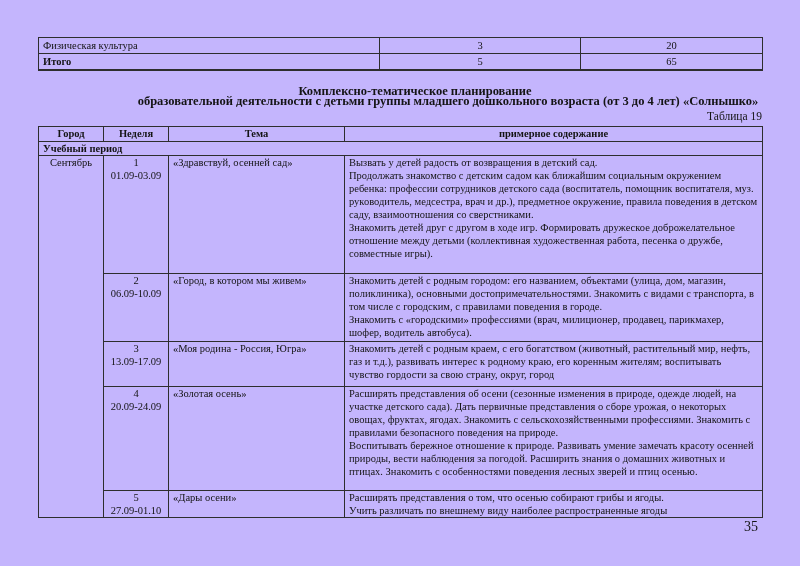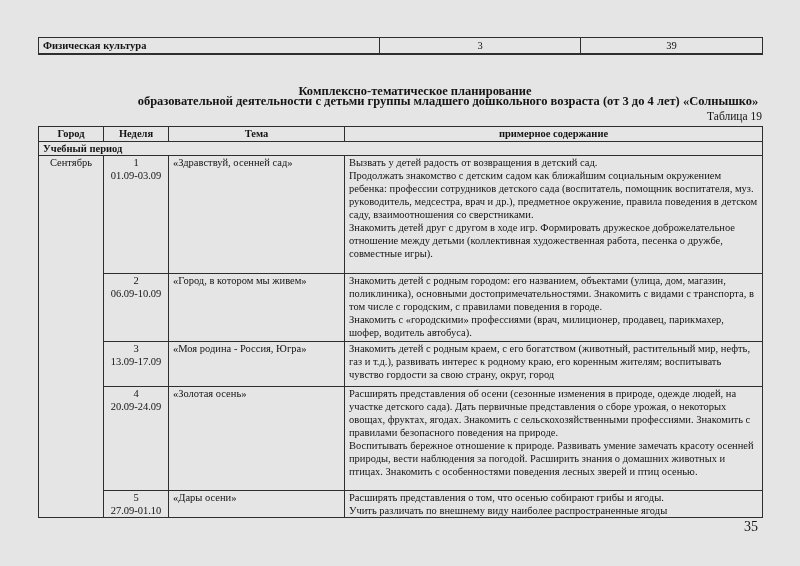--- a/index.html
+++ b/index.html
@@ -1,17 +1,17 @@
 <!DOCTYPE html>
 <html><head>
 <meta charset="utf-8">
 <style>
   html,body { margin:0; padding:0; background:#ffffff; }
   .page {
-    position:relative; width:800px; height:566px; background:#e5e5e5;
+    position:relative; width:800px; height:566px; background:#c4b5fd;
     font-family:"Liberation Serif","DejaVu Serif",serif; color:#141414;
     overflow:hidden;
   }
   table { border-collapse:collapse; table-layout:fixed; }
   td { border:1px solid #2e2e2e; vertical-align:top; padding:0 4px; }
 
   
   .top-table { position:absolute; left:38px; top:37px; width:724px; font-size:10.5px; }
   .top-table td { height:15px; line-height:15px; }
   .top-table .num { text-align:center; }
@@ -48,21 +48,26 @@
   <table class="top-table">
     <colgroup>
         <col style="width:341px">
         <col style="width:201px">
         <col style="width:182px">
       </colgroup>
     <tbody>
         <tr>
       <td>Физическая культура</td>
       <td class="num">3</td>
-      <td class="num">39</td>
+      <td class="num">20</td>
+    </tr>
+    <tr>
+      <td>Итого</td>
+      <td class="num">5</td>
+      <td class="num">65</td>
     </tr>
   </tbody>
     </table>
 
   <div class="doc-title">Комплексно-тематическое планирование</div>
   <div class="doc-subtitle">образовательной деятельности с детьми группы младшего дошкольного возраста (от 3 до 4 лет) «Солнышко»</div>
   <div class="table-caption">Таблица 19</div>
 
   <table class="main-table">
     <colgroup>

